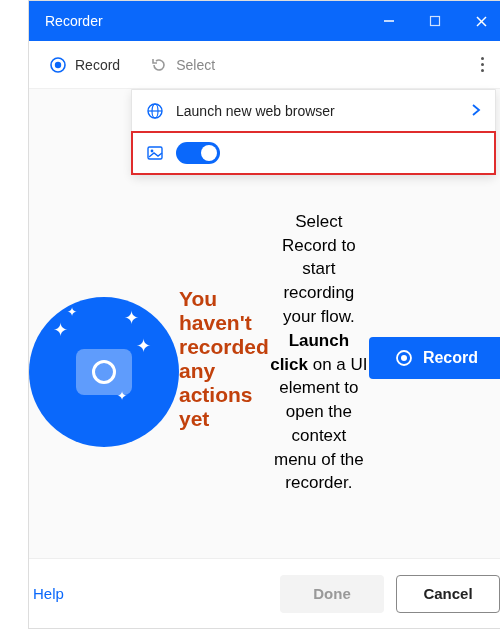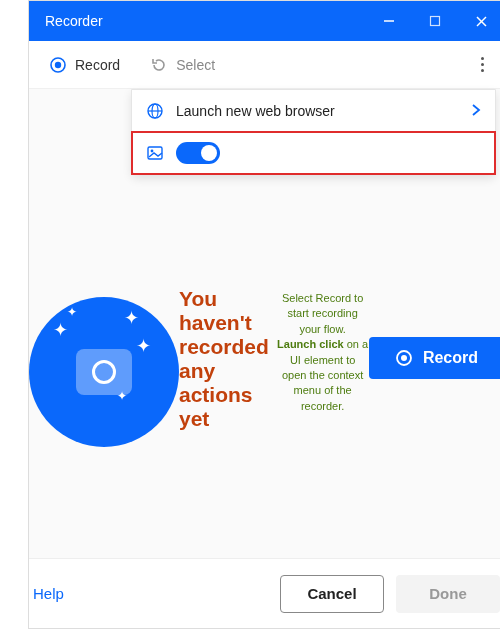--- a/index.html
+++ b/index.html
@@ -31,21 +31,21 @@
     .toggle .knob { position: absolute; width: 16px; height: 16px; background: #fff; border-radius: 50%; top: 3px; right: 3px; }
 
     .empty-ill { margin-top: 56px; width: 160px; height: 160px; display:flex; align-items:center; justify-content:center; position:relative; }
     .bigcirc { width: 150px; height: 150px; background: #0a68fb; border-radius: 50%; display:flex; align-items:center; justify-content:center; position:relative; }
     .camsq { width: 56px; height: 46px; background: rgba(255,255,255,0.35); border-radius: 8px; display:flex; align-items:center; justify-content:center; }
     .camlens { width: 24px; height: 24px; border: 3px solid #fff; border-radius: 50%; }
     .sparkle { position:absolute; font-size:18px; color:#fff; }
     .sp1{ top:22px; left:24px;} .sp2{ top:10px; right:40px;} .sp3{ right:28px; top:38px;} .sp4{ left:38px; top:8px; font-size:12px;} .sp5{ right:52px; bottom:44px; font-size:12px;}
 
     .empty-title { margin-top: 30px; font-size: 21px; font-weight: 600; color: #c2410c; }
-    .empty-text { margin-top: 18px; font-size: 11px; color: #4d7c0f; text-align: center; line-height: 1.4; max-width: 400px; }
+    .empty-text { margin-top: 18px; font-size: 17px; color: #000000; text-align: center; line-height: 1.4; max-width: 400px; }
     .empty-text b { font-weight: 700; }
 
     .rec-btn { margin-top: 28px; background: #0a68fb; color: #fff; border: none; font-size: 16px; font-weight: 600; padding: 12px 26px; border-radius: 4px; display:flex; align-items:center; gap:10px; cursor:pointer; }
 
     .footer { height: 70px; border-top: 1px solid #eee; display:flex; align-items:center; padding: 0 4px; gap: 12px; background:#fff; }
     .help { color: #0a68fb; font-size: 15px; cursor:pointer; flex:1; }
     .fbtn { height: 38px; min-width: 104px; border-radius: 4px; font-size: 15px; display:flex; align-items:center; justify-content:center; font-weight:600; cursor:pointer; }
     .fbtn.done { background:#f3f3f3; color:#999; border:none; }
     .fbtn.cancel { background:#fff; color:#222; border:1px solid #888; }
   </style>
@@ -151,17 +151,17 @@
       <svg width="18" height="18">
           <circle cx="9" cy="9" r="7" fill="none" stroke="#fff" stroke-width="1.8"></circle>
           <circle cx="9" cy="9" r="3" fill="#fff"></circle>
         </svg>
       <span>Record</span>
     </button>
   </div>
 
   <div class="footer">
     <div class="help">Help</div>
+    <div class="fbtn done">Done</div>
     <div class="fbtn cancel">Cancel</div>
-    <div class="fbtn done">Done</div>
   </div>
 
 </div>
 
 </body></html>

